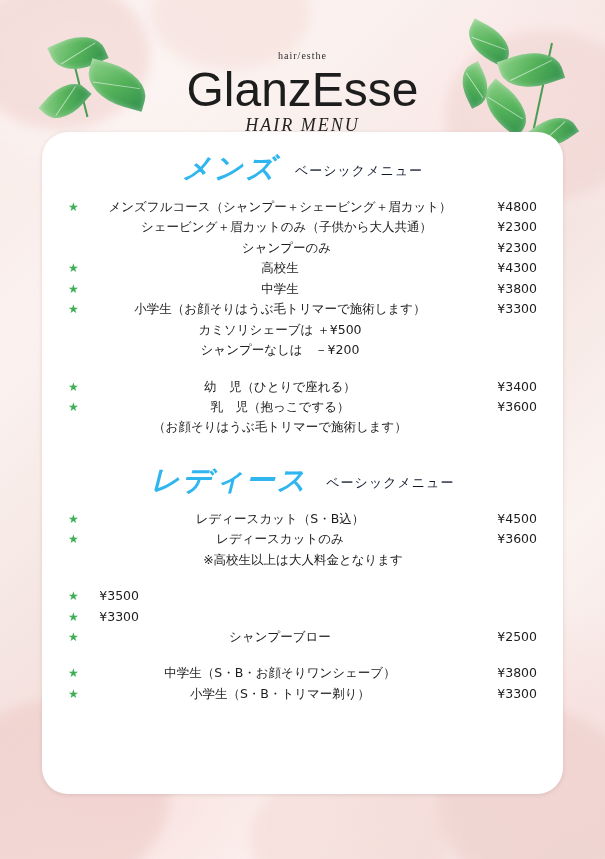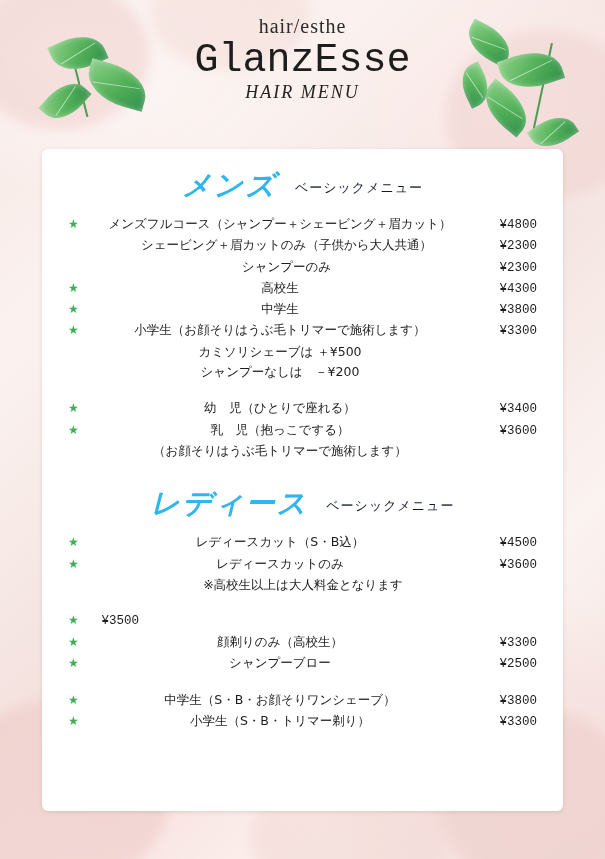--- a/index.html
+++ b/index.html
@@ -41,29 +41,29 @@
 
   
   .header {
     position: relative;
     height: 145px;
     text-align: center;
     z-index: 3;
   }
   .sub-brand {
     font-family: "Liberation Serif", serif;
-    font-size: 20px;
+    font-size: 10px;
     letter-spacing: 1px;
     color: #2b2b2b;
-    padding-top: 16px;
+    padding-top: 51px;
     line-height: 1;
   }
   .brand {
-    font-family: Liberation Mono, monospace;
-    font-size: 40px;
+    font-family: Liberation Sans, sans-serif;
+    font-size: 48px;
     color: #1d1d1d;
     letter-spacing: 0px;
     line-height: 1.05;
     margin-top: 4px;
     font-weight: normal;
   }
   .hair-menu {
     font-family: "Liberation Serif", serif;
     font-style: italic;
     font-size: 18px;
@@ -102,25 +102,25 @@
     background: #4c9c52;
     z-index: 1;
   }
   .st1 { right: 62px; top: 42px; width: 2px; height: 96px; transform: rotate(12deg); }
   .st2 { left: 78px; top: 48px; width: 2px; height: 70px; transform: rotate(-14deg); }
 
   
   .card {
     position: absolute;
     left: 42px;
-    top: 149px;
+    top: 132px;
     width: 521px;
     height: 662px;
     background: #ffffff;
-    border-radius: 6px;
+    border-radius: 26px;
     box-shadow: 0 1px 4px rgba(120,90,90,0.18);
     z-index: 4;
     overflow: hidden;
   }
   .card-inner {
     padding: 16px 26px 10px 26px;
   }
 
   .section-head {
     display: flex;
@@ -169,21 +169,20 @@
   .row .label {
     flex: 1 1 auto;
     overflow: hidden;
     text-align: center;
   }
   .row .price {
     flex: 0 0 auto;
     text-align: right;
     min-width: 58px;
     font-size: 12.5px;
-    font-family: Liberation Mono, monospace;
   }
   .row.indent .label { padding-left: 13px; }
   .row.indent2 .label { padding-left: 46px; }
   .spacer-md { height: 16px; }
   .spacer-lg { height: 22px; }
 </style>
 </head>
 <body>
 
 <div class="page">
@@ -301,21 +300,20 @@
                 <span class="label">※高校生以上は大人料金となります</span>
                 <span class="price"></span>
               </div>
               <div class="spacer-md"></div>
               <div class="row">
                 <span class="star">★</span>
                 <span class="price">¥3500</span>
               </div>
               <div class="row">
                 <span class="star">★</span>
-                <span class="label">顔剃りのみ（高校生）</span>
                 <span class="price">¥3300</span>
               </div>
               <div class="row">
                 <span class="star">★</span>
                 <span class="label">シャンプーブロー</span>
                 <span class="price">¥2500</span>
               </div>
               <div class="spacer-md"></div>
               <div class="row">
                 <span class="star">★</span>

